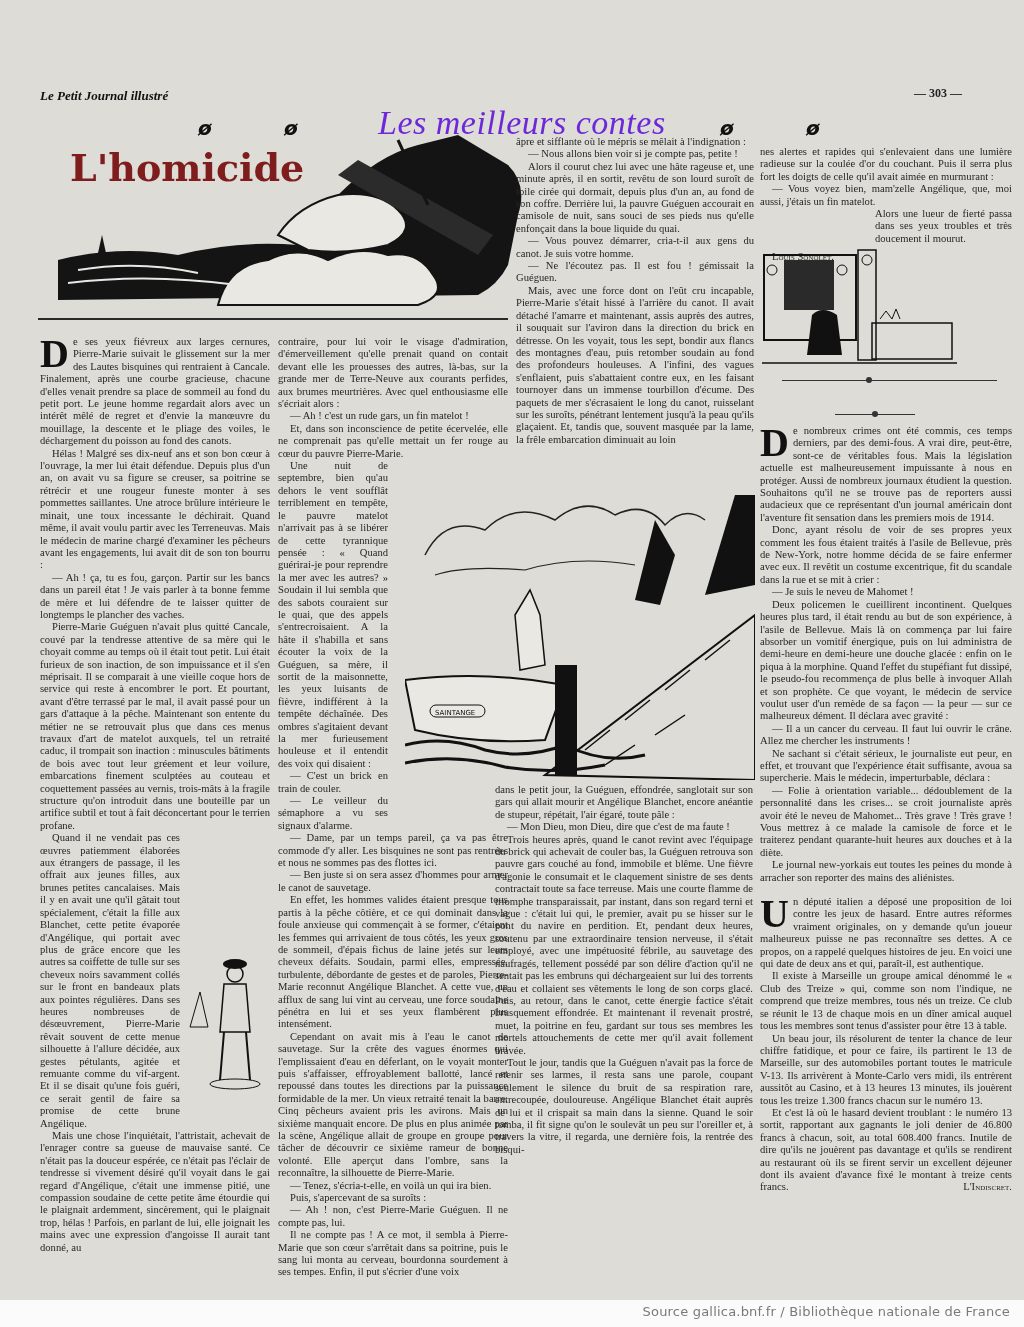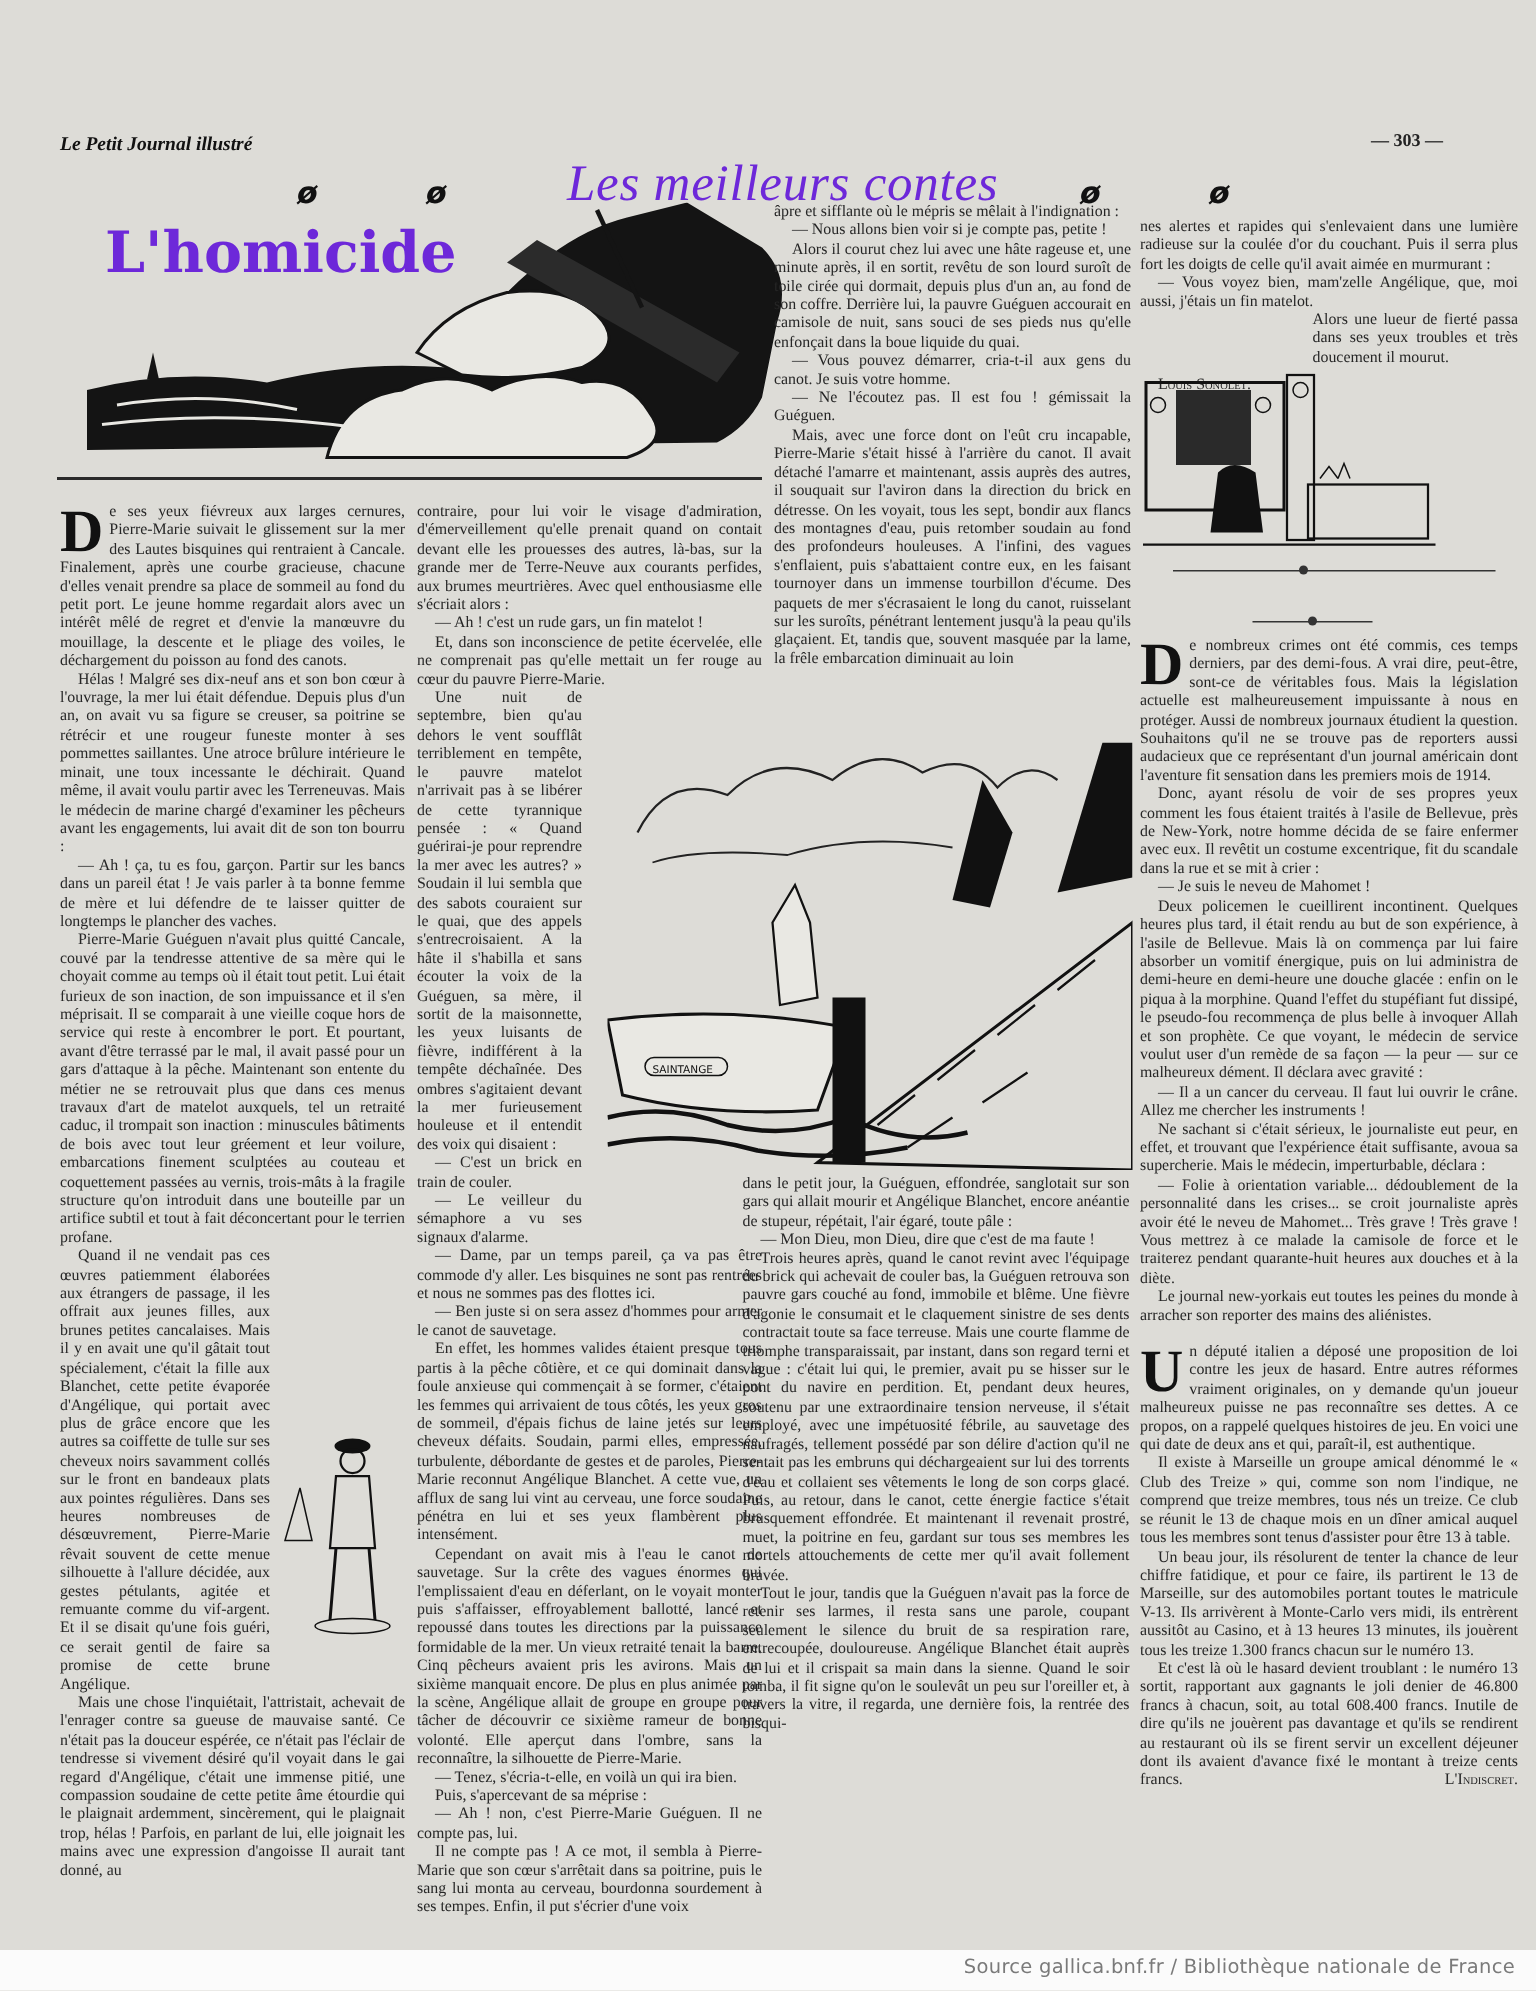--- a/index.html
+++ b/index.html
@@ -8,21 +8,21 @@
   .page { position: absolute; left: 0; top: 0; width: 1024px; height: 1300px; background: #dddcd7; }
   .running-head { position: absolute; left: 40px; top: 88px; font-family: "Liberation Serif", serif; font-weight: bold; font-style: italic; font-size: 13px; color: #111; }
   .page-number { position: absolute; right: 62px; top: 86px; font-family: "Liberation Serif", serif; font-weight: bold; font-size: 12px; color: #222; }
   .section-title { position: absolute; left: 378px; top: 104px; font-family: "Liberation Serif", serif; font-style: italic; font-size: 34px; color: #6d28d9; letter-spacing: 0.5px; }
   .leaf { position: absolute; top: 116px; font-size: 20px; font-weight: bold; color: #111; font-style: italic; font-family: "DejaVu Sans", sans-serif; }
   .col { position: absolute; font-family: "Liberation Serif", serif; font-size: 10.6px; line-height: 12.4px; text-align: justify; color: #262626; }
   .col p { text-indent: 12px; margin-bottom: 0; }
   .col p.noindent { text-indent: 0; }
   .dropcap { float: left; font-family: "Liberation Serif", serif; font-size: 40px; line-height: 32px; font-weight: bold; margin-right: 4px; margin-top: 2px; color: #111; }
   .headline-art { position: absolute; left: 38px; top: 135px; width: 490px; height: 180px; }
-  .story-title { position: absolute; left: 70px; top: 145px; font-family: "DejaVu Serif", serif; font-weight: bold; font-size: 38px; line-height: 46px; color: #6d28d9; }
+  .story-title { position: absolute; left: 70px; top: 145px; font-family: "DejaVu Serif", serif; font-weight: bold; font-size: 38px; line-height: 46px; color: #7f1d1d; }
   .rule { position: absolute; height: 2px; background: #2a2a2a; }
   .illus { position: absolute; }
   .illus svg { width: 100%; height: 100%; display: block; }
   .entre-nous { position: absolute; left: 762px; top: 384px; width: 250px; text-align: center; font-family: "DejaVu Sans", sans-serif; font-weight: bold; font-size: 23px; letter-spacing: 2px; color: #151515; }
   .ornament-rule { position: absolute; height: 1px; background: #333; }
   .ornament-dot { position: absolute; width: 6px; height: 6px; border-radius: 50%; background: #333; }
   .signature { font-variant: small-caps; padding-right: 20px; margin-top: 6px; }
   .footer { position: absolute; left: 0; top: 1300px; width: 1024px; height: 27px; background: #fbfbfb; }
   .footer-text { position: absolute; right: 14px; top: 4px; font-family: "DejaVu Sans", sans-serif; font-size: 13px; color: #7a7a7a; letter-spacing: 0.2px; }
   .col .sig-inline { font-variant: small-caps; float: right; }
@@ -82,21 +82,21 @@
     <p>— Ah ! c'est un rude gars, un fin matelot !</p>
     <p>Et, dans son inconscience de petite écervelée, elle ne comprenait pas qu'elle mettait un fer rouge au cœur du pauvre Pierre-Marie.</p>
     <p style="padding-right:120px">Une nuit de septembre, bien qu'au dehors le vent soufflât terriblement en tempête, le pauvre matelot n'arrivait pas à se libérer de cette tyrannique pensée : « Quand guérirai-je pour reprendre la mer avec les autres? » Soudain il lui sembla que des sabots couraient sur le quai, que des appels s'entrecroisaient. A la hâte il s'habilla et sans écouter la voix de la Guéguen, sa mère, il sortit de la maisonnette, les yeux luisants de fièvre, indifférent à la tempête déchaînée. Des ombres s'agitaient devant la mer furieusement houleuse et il entendit des voix qui disaient :</p>
     <p style="padding-right:120px">— C'est un brick en train de couler.</p>
     <p style="padding-right:120px">— Le veilleur du sémaphore a vu ses signaux d'alarme.</p>
     <p>— Dame, par un temps pareil, ça va pas être commode d'y aller. Les bisquines ne sont pas rentrées et nous ne sommes pas des flottes ici.</p>
     <p>— Ben juste si on sera assez d'hommes pour armer le canot de sauvetage.</p>
     <p>En effet, les hommes valides étaient presque tous partis à la pêche côtière, et ce qui dominait dans la foule anxieuse qui commençait à se former, c'étaient les femmes qui arrivaient de tous côtés, les yeux gros de sommeil, d'épais fichus de laine jetés sur leurs cheveux défaits. Soudain, parmi elles, empressée, turbulente, débordante de gestes et de paroles, Pierre-Marie reconnut Angélique Blanchet. A cette vue, un afflux de sang lui vint au cerveau, une force soudaine pénétra en lui et ses yeux flambèrent plus intensément.</p>
     <p>Cependant on avait mis à l'eau le canot de sauvetage. Sur la crête des vagues énormes qui l'emplissaient d'eau en déferlant, on le voyait monter puis s'affaisser, effroyablement ballotté, lancé et repoussé dans toutes les directions par la puissance formidable de la mer. Un vieux retraité tenait la barre. Cinq pêcheurs avaient pris les avirons. Mais un sixième manquait encore. De plus en plus animée par la scène, Angélique allait de groupe en groupe pour tâcher de découvrir ce sixième rameur de bonne volonté. Elle aperçut dans l'ombre, sans la reconnaître, la silhouette de Pierre-Marie.</p>
     <p>— Tenez, s'écria-t-elle, en voilà un qui ira bien.</p>
-    <p>Puis, s'apercevant de sa méprise :</p>
+    <p>Puis, s'apercevant de sa suroîts :</p>
     <p>— Ah ! non, c'est Pierre-Marie Guéguen. Il ne compte pas, lui.</p>
     <p>Il ne compte pas ! A ce mot, il sembla à Pierre-Marie que son cœur s'arrêtait dans sa poitrine, puis le sang lui monta au cerveau, bourdonna sourdement à ses tempes. Enfin, il put s'écrier d'une voix</p>
   </div>
 
   <div class="col" style="left:516px; top:136px; width:238px;">
     <p class="noindent">âpre et sifflante où le mépris se mêlait à l'indignation :</p>
     <p>— Nous allons bien voir si je compte pas, petite !</p>
     <p>Alors il courut chez lui avec une hâte rageuse et, une minute après, il en sortit, revêtu de son lourd suroît de toile cirée qui dormait, depuis plus d'un an, au fond de son coffre. Derrière lui, la pauvre Guéguen accourait en camisole de nuit, sans souci de ses pieds nus qu'elle enfonçait dans la boue liquide du quai.</p>
     <p>— Vous pouvez démarrer, cria-t-il aux gens du canot. Je suis votre homme.</p>
     <p>— Ne l'écoutez pas. Il est fou ! gémissait la Guéguen.</p>

